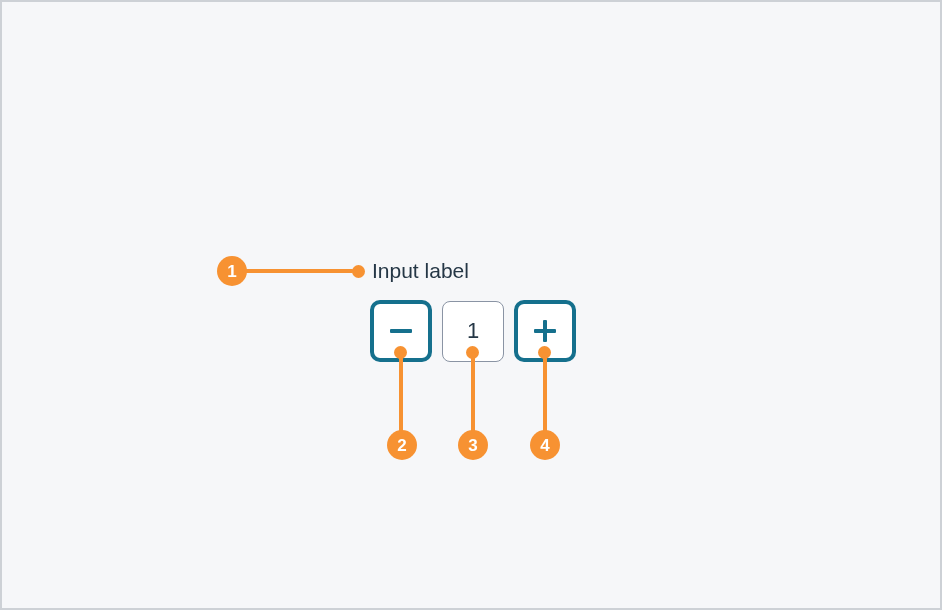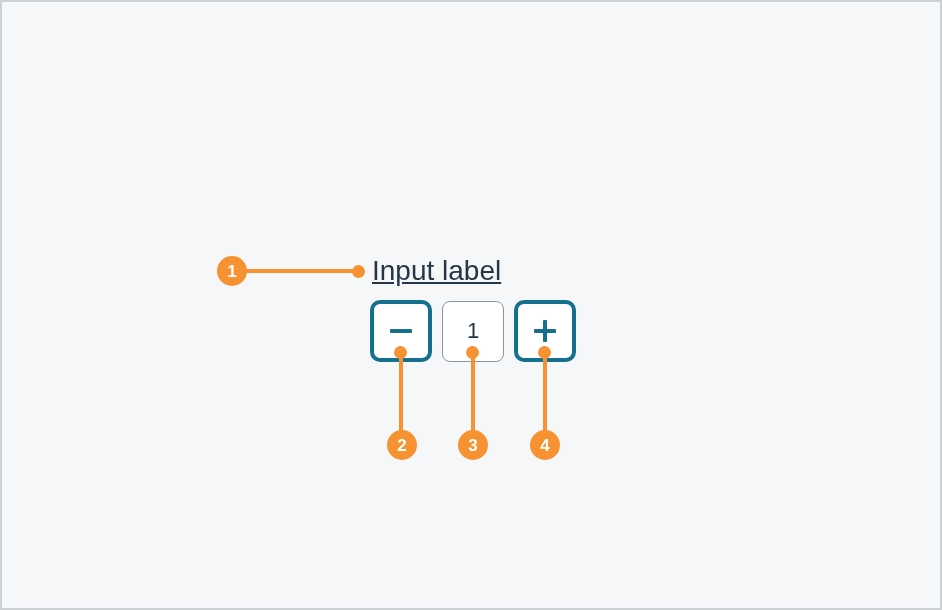--- a/index.html
+++ b/index.html
@@ -78,25 +78,24 @@
   #line-4   { left: 541px; top: 350px; height: 84px; }
   #marker-4 { left: 528px; top: 428px; }
 
   
   .input-label {
     position: absolute;
     left: 370px;
     top: 254px;
     height: 30px;
     line-height: 30px;
-    font-size: 28px;
+    font-size: 21px;
     color: #253746;
     white-space: nowrap;
     z-index: 1;
-    text-decoration: underline;
   }
 
   .stepper {
     position: absolute;
     left: 368px;
     top: 298px;
     display: flex;
     align-items: center;
     gap: 10px;
     z-index: 1;

